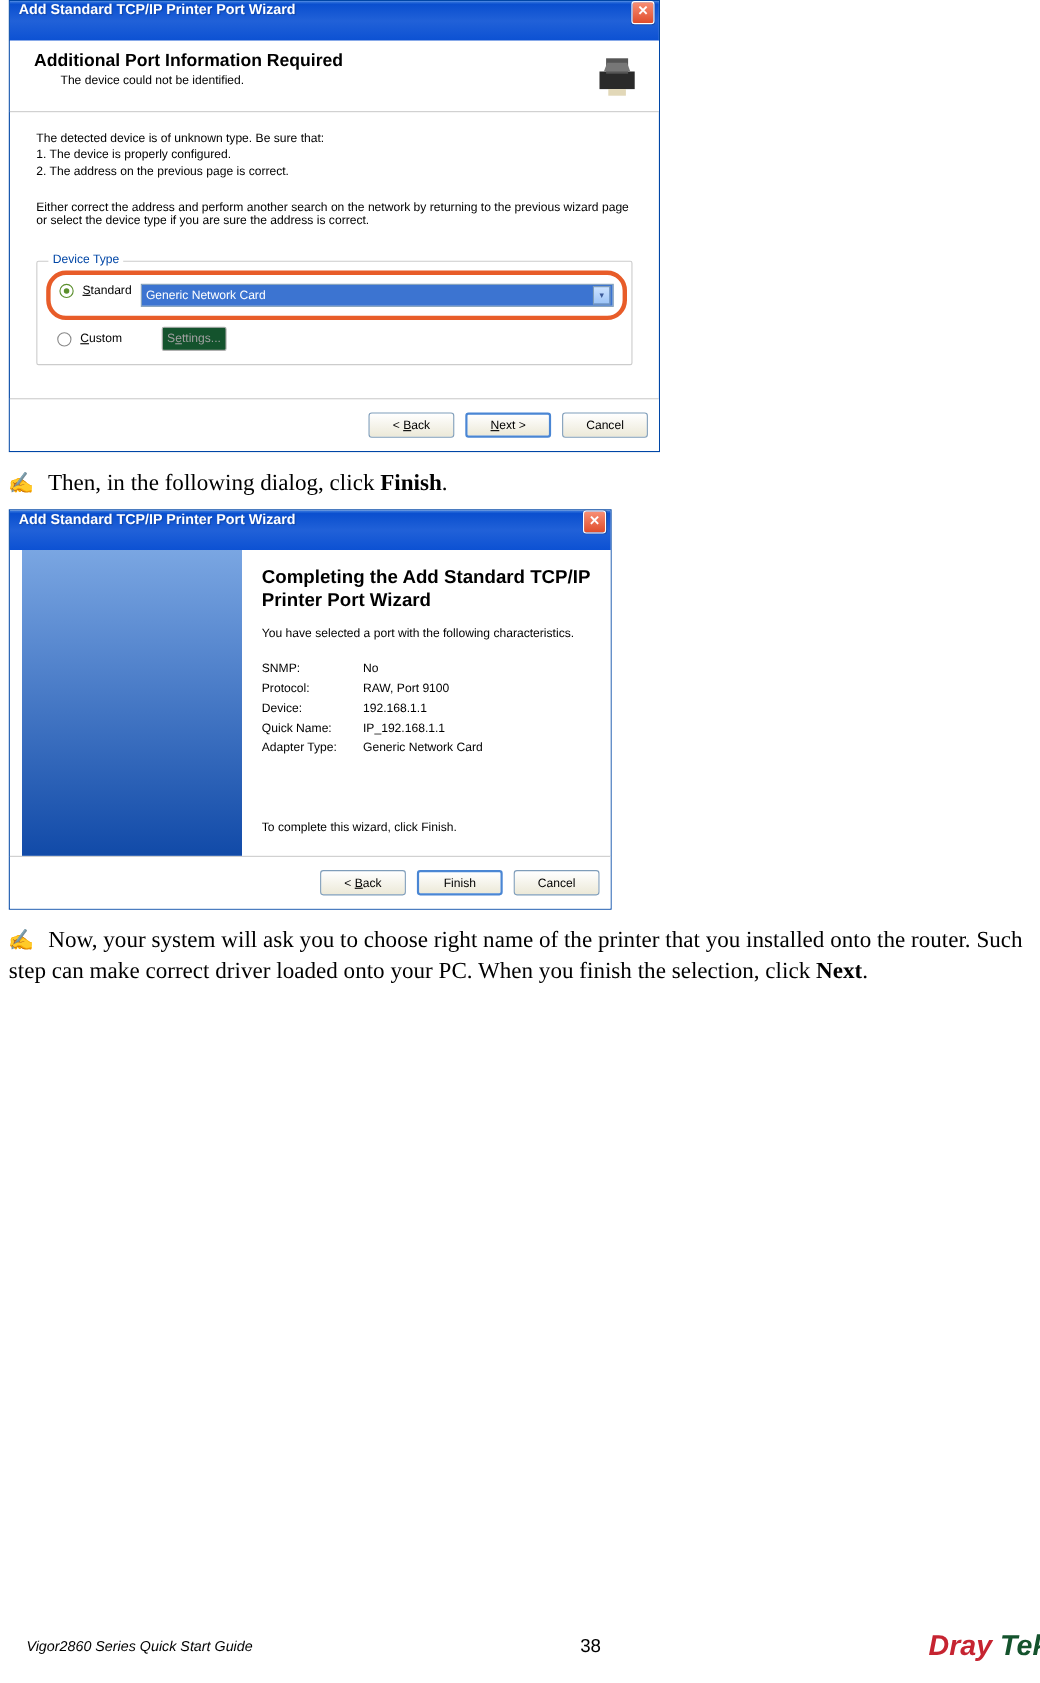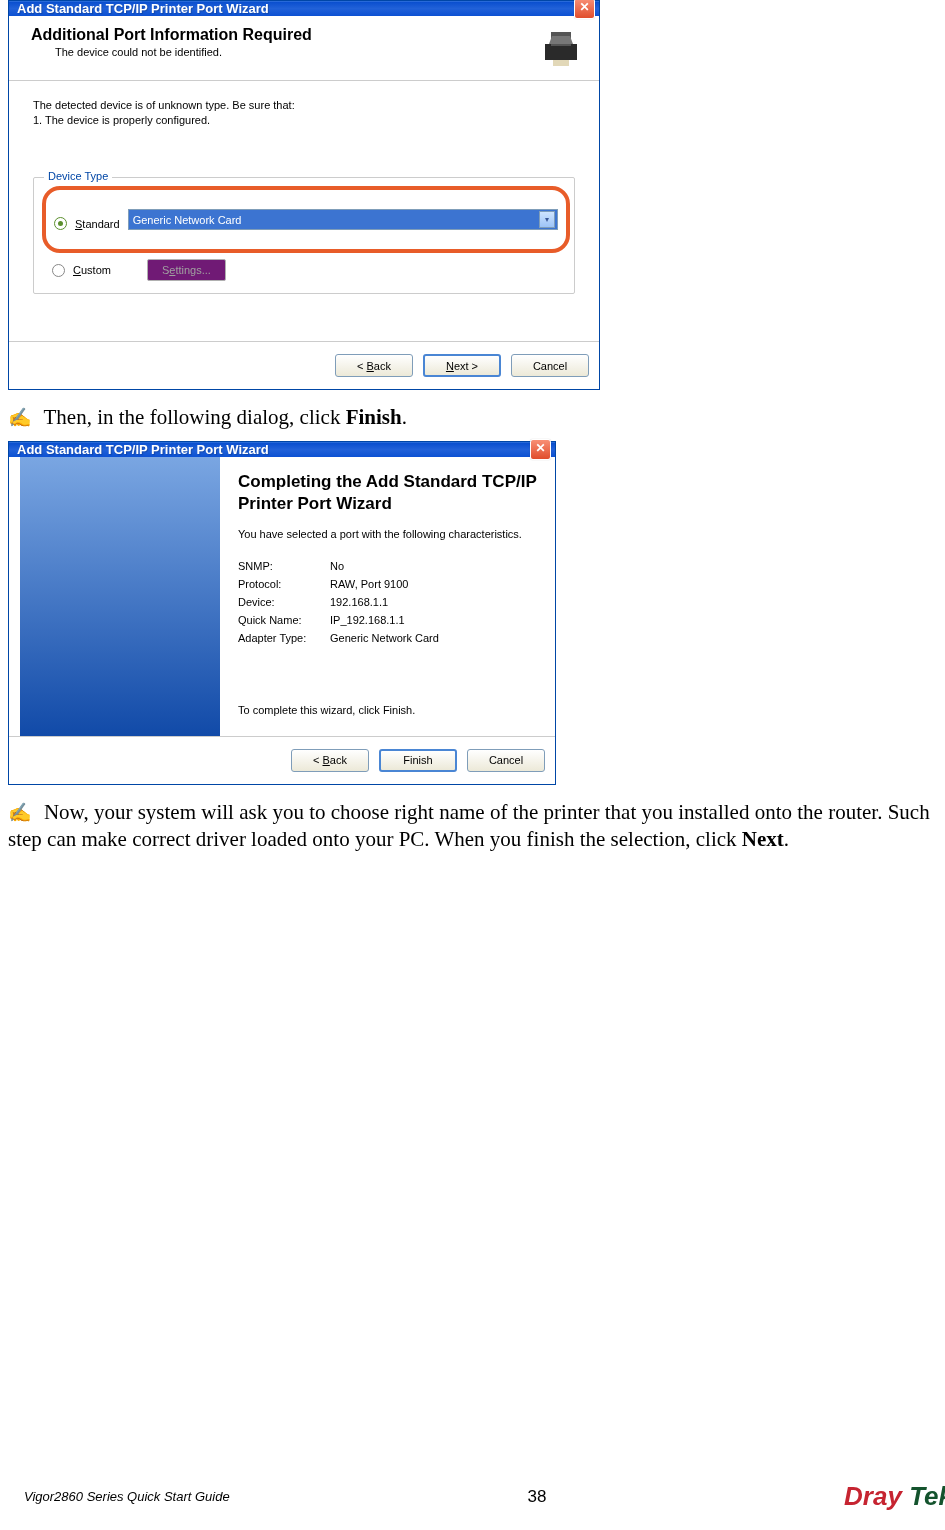--- a/index.html
+++ b/index.html
@@ -1,42 +1,42 @@
 <!DOCTYPE html>
 <html><head>
 <meta charset="utf-8">
 <style>
 * { box-sizing: border-box; margin: 0; padding: 0; }
 body { font-family: "Tahoma", Arial, sans-serif; font-size: 11px; background: #fff; width: 945px; padding: 0 8px; color: #000; }
 
 .window { border: 1px solid #0046a6; background: #fff; }
-.titlebar { background: linear-gradient(to bottom, #3b7ce0 0%, #0a4fcf 8%, #2161d8 50%, #0c51d3 100%); height: 15px; display: flex; align-items: center; padding: 0 4px; }
+.titlebar { background: linear-gradient(to bottom, #3b7ce0 0%, #0a4fcf 8%, #2161d8 50%, #0c51d3 100%); height: 36px; display: flex; padding: 0 4px; }
 .titlebar .title { color: #fff; font-weight: bold; font-size: 13px; flex: 1; padding-left: 4px; text-shadow: 1px 1px 1px rgba(0,0,0,.2); font-family: Tahoma, Arial, sans-serif;}
 .close-btn { width: 21px; height: 21px; background: linear-gradient(to bottom, #f88f75, #e04d2c); border: 1px solid #fff; border-radius: 3px; color: #fff; text-align: center; line-height: 17px; font-weight: bold; font-size: 12px; cursor: pointer; box-shadow: 0 0 1px rgba(0,0,0,.3); }
 .wiz1-header { background: #fff; border-bottom: 1px solid #ccc; padding: 10px 16px 10px 22px; display: flex; align-items: flex-start; }
 .wiz1-header-text { flex: 1; }
 .wiz1-header-text .h { font-weight: bold; color: #000; font-size: 16px; }
 .wiz1-header-text .sub { color: #000; margin-left: 24px; margin-top: 2px; }
 .header-icon { width: 44px; height: 44px; }
 
 .wiz1-content { padding: 18px 24px 28px; min-height: 260px; background: #efefef00; }
 .wiz1-content p { margin-bottom: 3px; }
 .para-gap { height: 18px; }
 
 .groupbox { margin-top: 30px; position: relative; border: 1px solid #ccc; border-radius: 2px; padding: 12px 10px 12px 14px; }
 .groupbox .legend { position: absolute; top: -8px; left: 10px; background: #fff; padding: 0 4px; color: #0046a6; font-size: 11px; }
 
-.hl-row { display: flex; align-items: flex-end; gap: 8px; border: 4px solid #e85c29; border-radius: 18px; padding: 19px 8px; margin: -4px -6px 6px; }
+.hl-row { display: flex; align-items: flex-start; gap: 8px; border: 4px solid #e85c29; border-radius: 18px; padding: 8px 8px; margin: -4px -6px 6px; }
 .radio { width: 13px; height: 13px; border: 1px solid #5b8f2d; border-radius: 50%; display: inline-flex; align-items: center; justify-content: center; }
 .radio.on::after { content: ""; width: 5px; height: 5px; border-radius: 50%; background: #5b8f2d; }
 .radio.off { border-color: #888; }
 .select { flex: 1; height: 21px; border: 1px solid #7f9db9; background: linear-gradient(#3c74d1,#3c74d1); color: #fff; display: flex; align-items: center; justify-content: space-between; padding: 0 2px 0 4px; font-size: 11px; }
 .select .arrow { width: 16px; height: 17px; background: linear-gradient(#cde3ff,#9dc4f7); border: 1px solid #7f9db9; color: #3b5998; display: flex; align-items: center; justify-content: center; font-size: 8px; }
 .cust-row { display: flex; align-items: center; gap: 8px; padding-left: 4px; }
-.btn-disabled { height: 22px; border: 1px solid #b0b0b0; background: #701a75; color: #a0a0a0; padding: 0 14px; font-size: 11px; border-radius: 2px;}
+.btn-disabled { height: 22px; border: 1px solid #b0b0b0; background: #14532d; color: #a0a0a0; padding: 0 4px; font-size: 11px; border-radius: 2px;}
 
 .btnbar { border-top: 1px solid #ccc; padding: 12px 10px; display: flex; justify-content: flex-end; gap: 10px; background: #fff; }
 .winbtn { min-width: 78px; height: 23px; border: 1px solid #7f9db9; background: linear-gradient(#fff,#ece9d8); color: #000; font-size: 11px; border-radius: 3px; padding: 0 16px; cursor: pointer; }
 .winbtn.default { border: 2px solid #4a86d4; }
 
 .win1 { width: 592px; }
 .win2 { width: 548px; margin-top: 4px; }
 
 .instruction { font-family: "Times New Roman", serif; font-size: 21px; margin: 14px 0 10px; line-height: 1.3; }
 .instruction .iconlead { font-size: 19px; letter-spacing: -3px; margin-right: 10px; display: inline-block; }
@@ -76,21 +76,23 @@
     <svg class="header-icon" viewBox="0 0 44 44">
       <rect x="6" y="18" width="32" height="16" fill="#2a2a2a"></rect>
       <rect x="12" y="6" width="20" height="14" fill="#555"></rect>
       <rect x="14" y="34" width="16" height="6" fill="#e2d8b8"></rect>
       <polygon points="10,18 34,18 31,10 13,10" fill="#777"></polygon>
     </svg>
   </div>
   <div class="wiz1-content">
     <p>The detected device is of unknown type.  Be sure that:</p>
     <p>1.  The device is properly configured.</p>
+    <p>2.   The address on the previous page is correct.</p>
     <div class="para-gap"></div>
+    <p>Either correct the address and perform another search on the network by returning to the previous wizard page or select the device type if you are sure the address is correct.</p>
 
     <div class="groupbox">
       <span class="legend">Device Type</span>
       <div class="hl-row">
         <span class="radio on"></span>
         <span><span class="underline-accel">S</span><span>tandard</span></span>
         <div class="select">
           <span>Generic Network Card</span>
           <span class="arrow">▾</span>
         </div>

